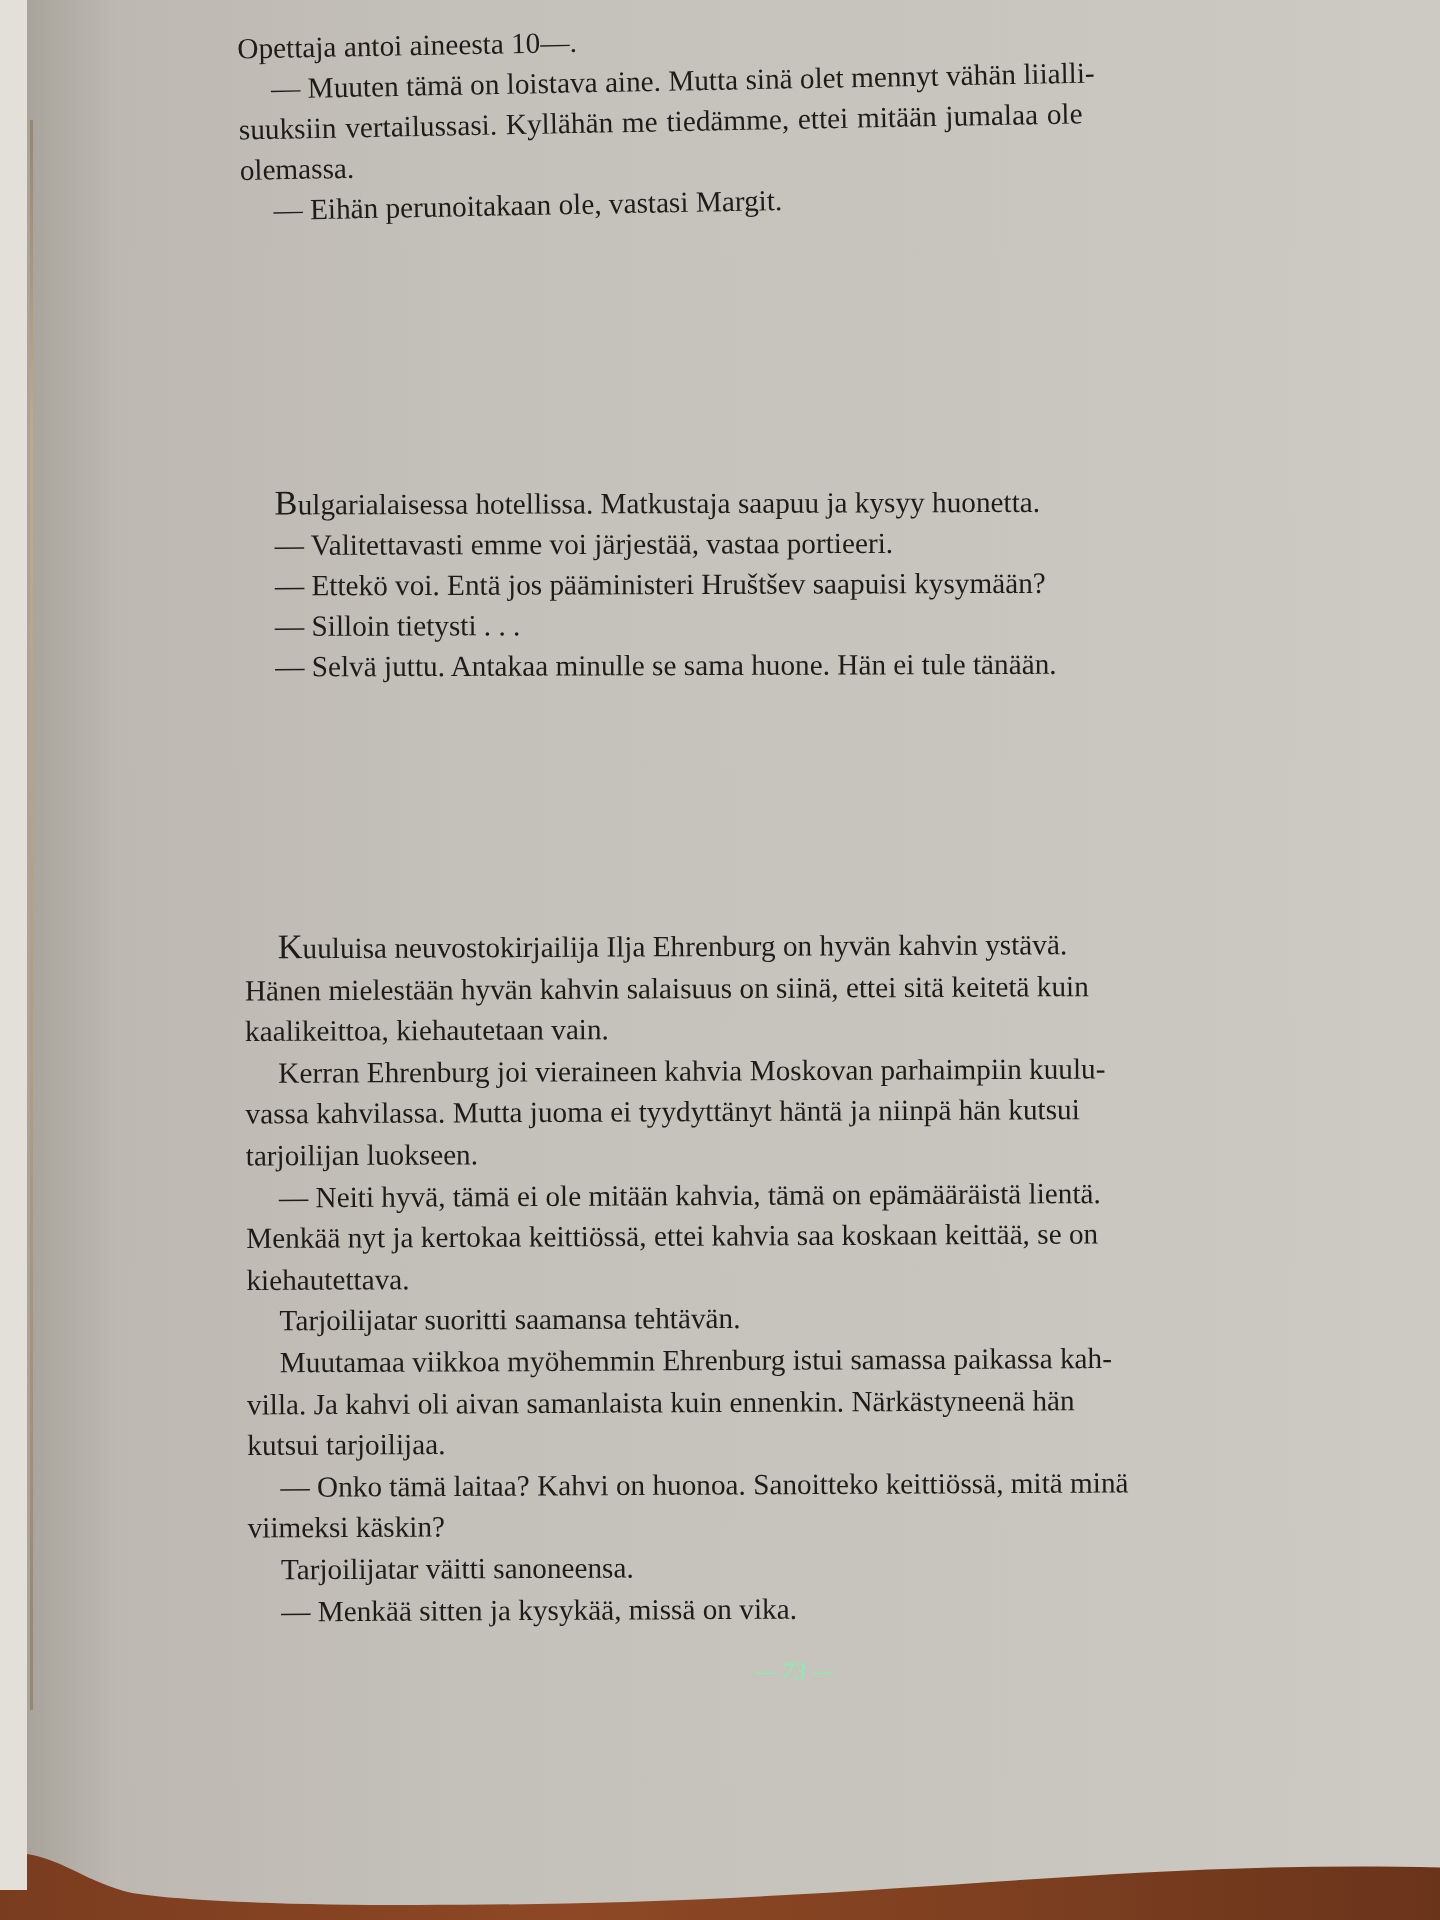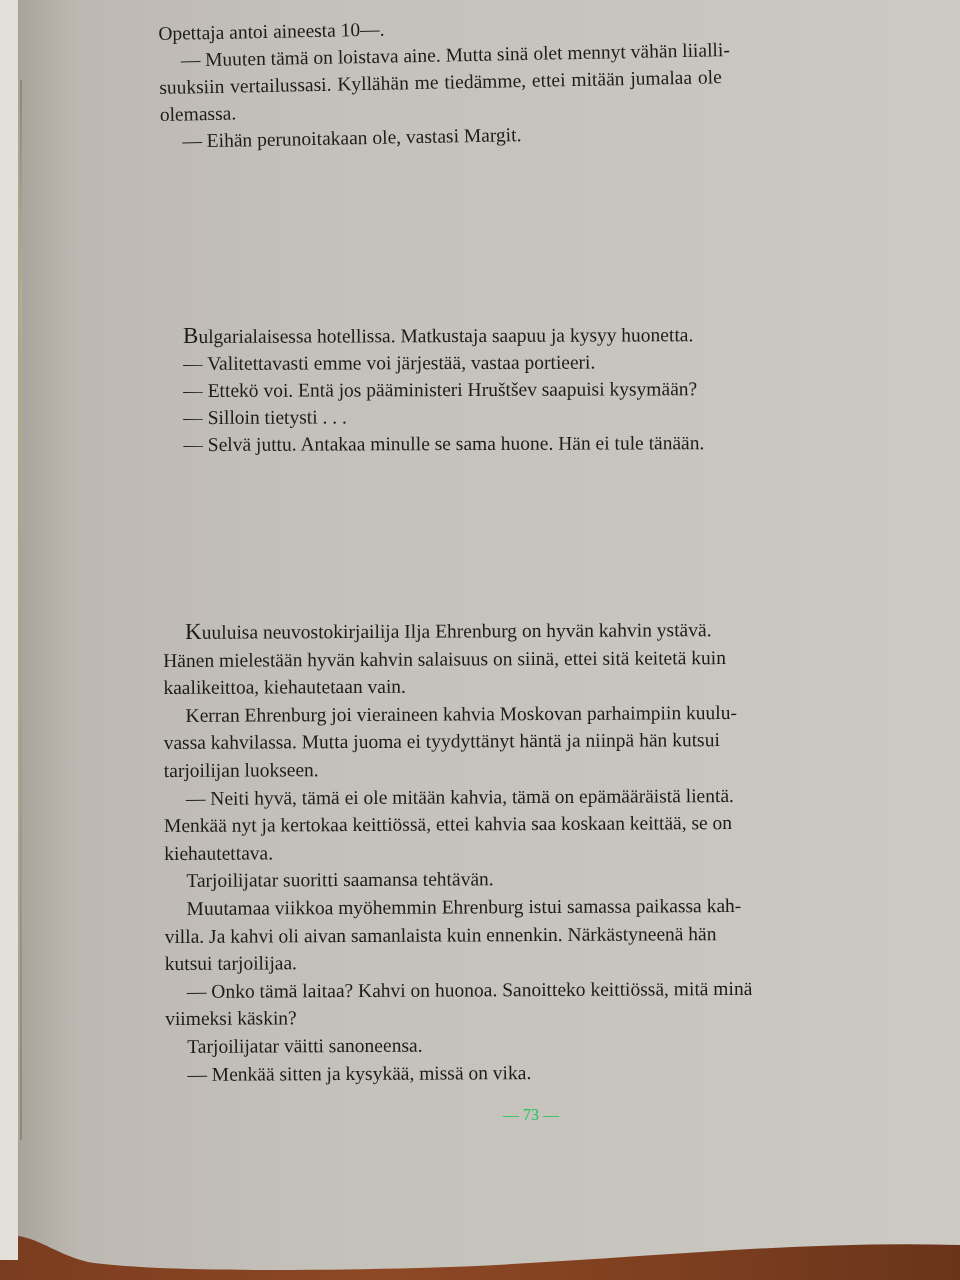--- a/index.html
+++ b/index.html
@@ -27,21 +27,21 @@
     background: linear-gradient(90deg, #7a3c1f, #8e4825 40%, #7d3f20 70%, #6a341b);
   }
   .text {
     position: absolute; color: #1e1c1a; font-size: 19.5px; line-height: 27px;
     white-space: nowrap;
   }
   .line { display: block; }
   .ind { padding-left: 22px; }
   .cap { font-size: 23px; }
   .pagenum {
-    position: absolute; left: 503px; top: 1106px; font-size: 16px; color: #22c55e;
+    position: absolute; left: 503px; top: 1106px; font-size: 16px; color: #86efac; font-style: italic;
   }
   .b1 { left: 158px; top: 20px; transform: rotate(-1.1deg); transform-origin: left top; }
   .b2 { left: 183px; top: 322px; transform: rotate(-0.2deg); transform-origin: left top; }
   .b3 { left: 163px; top: 618px; transform: rotate(-0.3deg); transform-origin: left top; line-height: 27.6px; }
 </style>
 </head>
 <body>
 
 <div class="wood"></div>
 <div class="left-strip"></div>

